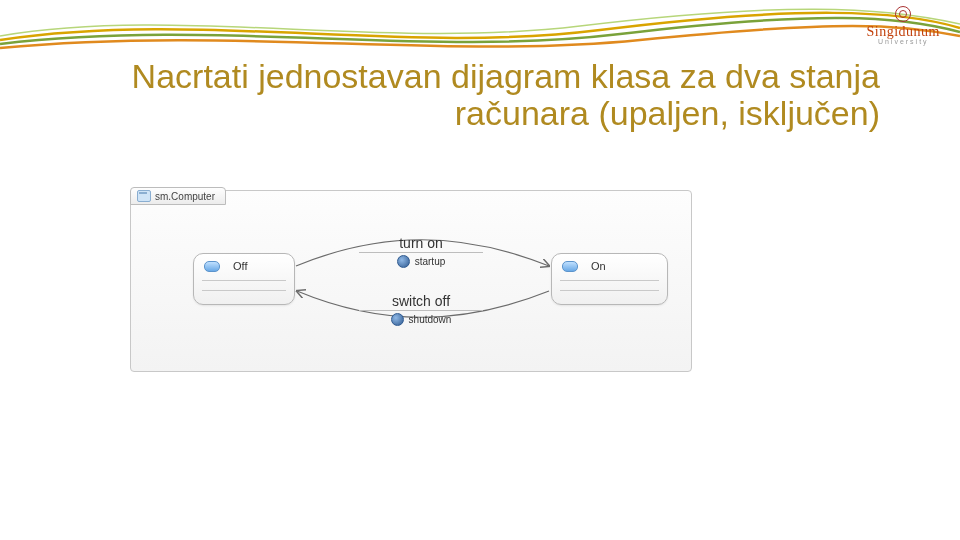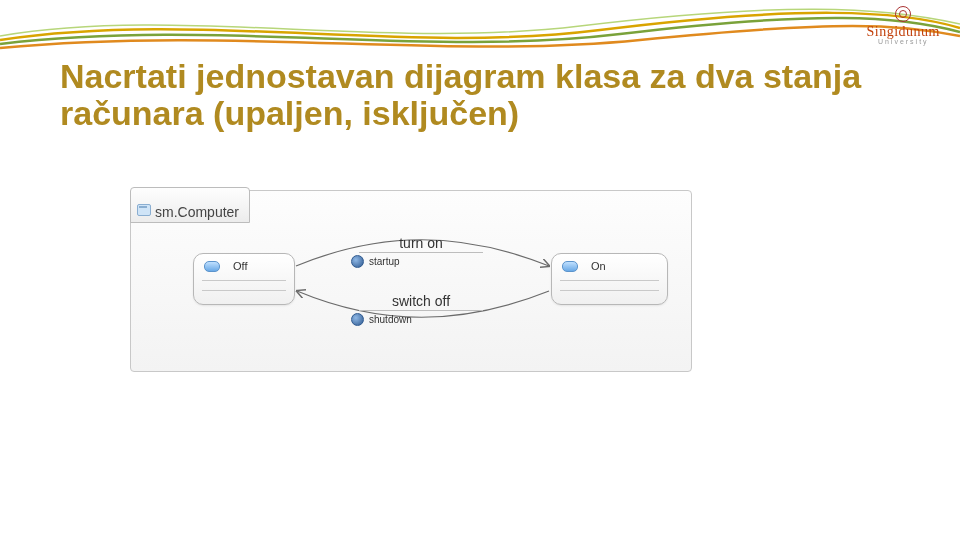--- a/index.html
+++ b/index.html
@@ -2,35 +2,35 @@
 <html><head>
 <meta charset="utf-8">
 <style>
   html,body{margin:0;padding:0;width:960px;height:540px;background:#fff;font-family:Verdana,Geneva,sans-serif;overflow:hidden;}
   .header-waves{position:absolute;top:0;left:0;width:960px;height:60px;}
   .logo{position:absolute;top:6px;right:20px;text-align:center;}
   .logo-mark{width:14px;height:14px;border:1.5px solid #a33;border-radius:50%;margin:0 auto 2px;position:relative;}
   .logo-mark::after{content:"";position:absolute;left:3px;top:3px;width:6px;height:6px;border:1px solid #a33;border-radius:50%;}
   .logo-name{font-family:Georgia,serif;font-size:14px;color:#c2410c;letter-spacing:0.5px;}
   .logo-sub{font-size:7px;color:#999;letter-spacing:2px;margin-top:-2px;}
-  .title{position:absolute;left:60px;top:58px;width:820px;font-family:"Trebuchet MS","Segoe UI",sans-serif;font-size:34px;line-height:1.1;color:#b08a20;font-weight:700;}
+  .title{position:absolute;left:60px;top:58px;width:820px;font-family:"Trebuchet MS","Segoe UI",sans-serif;font-size:34px;line-height:1.1;color:#b08a20;font-weight:400;text-align:right;}
   .canvas{position:absolute;left:130px;top:190px;width:560px;height:180px;border:1px solid #c8c8c8;border-radius:4px;background:linear-gradient(#fdfdfd,#f3f3f3);}
-  .tab{position:absolute;left:-1px;top:-4px;border:1px solid #bcbcbc;border-radius:4px 4px 0 0;background:linear-gradient(#fefefe,#ececec);padding:16px 10px 2px 6px;font-size:14px;color:#444;display:flex;align-items:flex-start;gap:4px;}
+  .tab{position:absolute;left:-1px;top:-4px;border:1px solid #bcbcbc;border-radius:4px 4px 0 0;background:linear-gradient(#fefefe,#ececec);padding:2px 10px 2px 6px;font-size:10px;color:#444;display:flex;align-items:flex-end;gap:4px;}
   .tab-icon{width:12px;height:10px;background:#cfe4f7;border:1px solid #8aaed1;border-radius:2px;position:relative;}
   .tab-icon::before{content:"";position:absolute;left:1px;top:1px;width:8px;height:2px;background:#8aaed1;}
   .canvas svg{position:absolute;left:0;top:0;}
   .state{position:absolute;width:100px;height:50px;border:1px solid #b7b7b7;border-radius:10px;background:linear-gradient(#ffffff,#f0f0f0);box-shadow:0 1px 2px rgba(0,0,0,0.08);}
   .state .bar{position:absolute;left:8px;right:8px;height:1px;background:#c9c9c9;}
   .state .bar.t{top:26px;} .state .bar.b{top:36px;}
   .state .label{position:absolute;left:10px;top:6px;font-size:11px;color:#333;display:flex;align-items:center;gap:13px;}
   .pill{width:14px;height:9px;border-radius:5px;background:linear-gradient(#bfe0ff,#6aa9e6);border:1px solid #5c94cc;}
   .trans{position:absolute;width:140px;text-align:center;}
   .trans .t-label{font-size:14px;color:#333;}
   .trans .rule{height:1px;background:#bdbdbd;margin:1px 8px 2px;}
-  .trans .t-eff{font-size:10px;color:#333;display:flex;align-items:center;justify-content:flex-start;gap:5px;}
+  .trans .t-eff{font-size:10px;color:#333;display:flex;align-items:center;justify-content:center;gap:5px;}
   .gear{width:11px;height:11px;border-radius:50%;background:radial-gradient(circle at 35% 35%,#8fb8e6,#2f5a90);border:1px solid #2f5a90;}
 </style>
 </head>
 <body>
 
 <svg class="header-waves" viewBox="0 0 960 60" preserveAspectRatio="none">
   <path d="M0 40 C 200 10, 400 55, 600 30 S 900 10, 960 28" stroke="#d9a400" stroke-width="2.5" fill="none"></path>
   <path d="M0 44 C 220 18, 420 58, 620 34 S 900 16, 960 32" stroke="#7aa23a" stroke-width="2.5" fill="none"></path>
   <path d="M0 48 C 240 26, 440 60, 640 40 S 900 24, 960 36" stroke="#e08a1e" stroke-width="2.5" fill="none"></path>
   <path d="M0 36 C 180 6, 380 50, 580 26 S 880 6, 960 24" stroke="#b7d67a" stroke-width="1.5" fill="none"></path>

